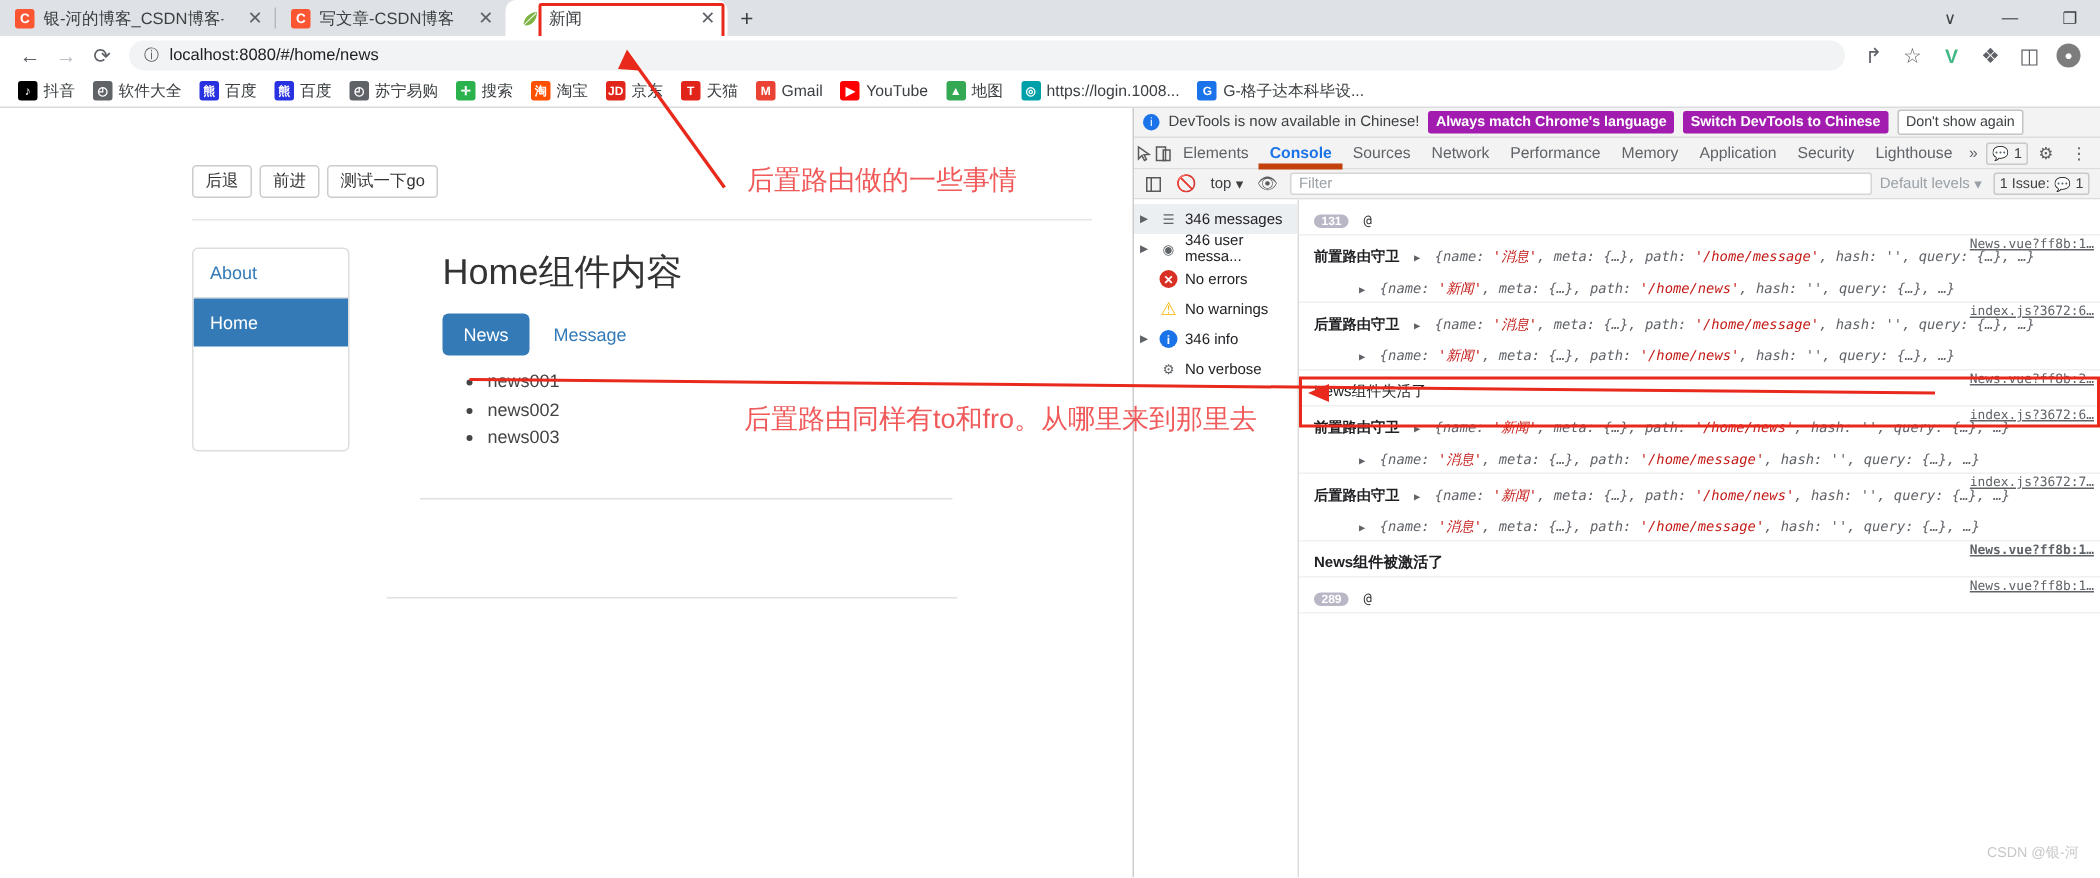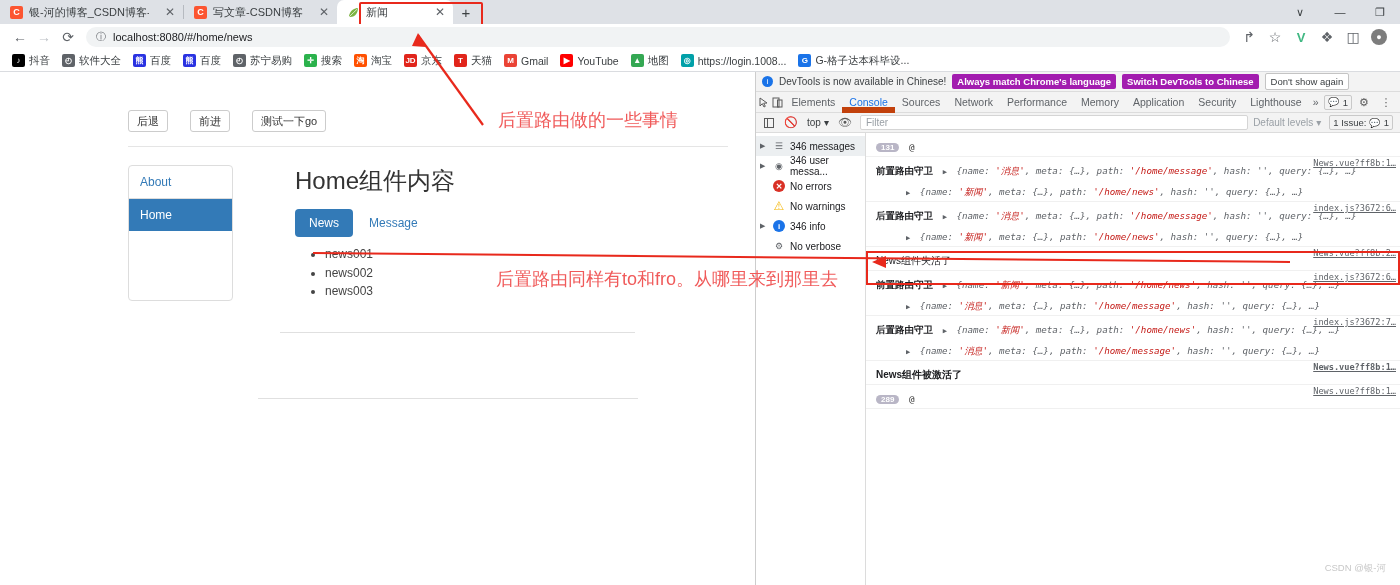--- a/index.html
+++ b/index.html
@@ -77,21 +77,21 @@
   .bm { display: flex; align-items: center; gap: 4px; padding: 0 6px; font-size: 10.5px;
         color: #3c4043; white-space: nowrap; }
   .bm-ico { width: 13px; height: 13px; border-radius: 2px; flex: none;
             display: flex; align-items: center; justify-content: center;
             font-size: 8px; font-weight: bold; color: #fff; }
 
   
   .viewport { position: absolute; left: 0; top: 72px; width: 755px; height: 513px; background: #fff; }
   .page-inner { padding: 26px 0 0 128px; }
   .brand { font-size: 26px; color: #333; font-weight: normal; letter-spacing: .2px; }
-  .btn-row { margin-top: 12px; display: flex; gap: 22px; }
+  .btn-row { margin-top: 12px; display: flex; gap: 5px; }
   .btn-sm {
     border: 1px solid #ccc; background: #fff; border-radius: 3px;
     font-size: 11px; padding: 3px 8px; color: #333; line-height: 1.3;
   }
   .hr { margin: 14px 0 0 0; border-top: 1px solid #e5e5e5; width: 600px; }
   .row { display: flex; margin-top: 18px; }
   .list-group { width: 105px; border: 1px solid #ddd; border-radius: 4px; overflow: hidden; background: #fff; }
   .lg-item { padding: 9px 11px; font-size: 12px; color: #337ab7; border-bottom: 1px solid #ddd; }
   .lg-item:last-child { border-bottom: none; }
   .lg-item.active { background: #337ab7; color: #fff; }
@@ -125,21 +125,21 @@
   .dt-btn-blue { background: #a21caf; color: #fff; font-size: 9.5px; padding: 2px 5px; border-radius: 2px; font-weight: bold; white-space: nowrap; }
   .dt-btn-plain { background: #fff; border: 1px solid #c4c4c4; color: #3c4043; font-size: 9.5px; padding: 2px 5px; border-radius: 2px; white-space: nowrap; }
 
   .dt-tabs {
     height: 21px; display: flex; align-items: center; border-bottom: 1px solid #dcdcdc;
     background: #f3f3f3; padding-left: 2px;
   }
   .dt-toolico { width: 20px; height: 21px; display: flex; align-items: center; justify-content: center;
                 color: #5a5a5a; font-size: 11px; }
   .dt-tab { font-size: 10.5px; color: #5f6368; padding: 0 7px; height: 21px; line-height: 21px; white-space: nowrap; }
-  .dt-tab.active { color: #1a73e8; border-bottom: 6px solid #c2410c; }
+  .dt-tab.active { color: #1a73e8; border-bottom: 4px solid #c2410c; font-weight: bold; }
   .dt-tabs-right { margin-left: auto; display: flex; align-items: center; gap: 2px; padding-right: 4px; }
   .dt-chip { border: 1px solid #c9c9c9; border-radius: 2px; padding: 0px 3px; font-size: 9.5px;
              display: flex; align-items: center; gap: 3px; color: #3c4043; height: 15px; }
   .speech { color: #1a73e8; font-size: 9px; }
 
   .dt-filterbar {
     height: 20px; display: flex; align-items: center; border-bottom: 1px solid #dcdcdc;
     background: #f3f3f3; padding: 0 3px; gap: 2px;
   }
   .ctx-sel { font-size: 10px; color: #3c4043; padding: 0 4px; display: flex; gap: 3px; }
@@ -188,21 +188,21 @@
       <span class="favicon fav-csdn">C</span>
       <span class="tab-title">银-河的博客_CSDN博客-Vue(2)...</span>
       <span class="tab-close">✕</span>
     </div>
     <div class="tab-sep"></div>
     <div class="tab">
       <span class="favicon fav-csdn">C</span>
       <span class="tab-title">写文章-CSDN博客</span>
       <span class="tab-close">✕</span>
     </div>
-    <div class="tab active" style="width:116px">
+    <div class="tab active" style="width:148px">
       <span class="favicon fav-leaf">
         <svg width="13" height="13" viewBox="0 0 13 13">
             <path d="M2 10 C3 4 8 2 11 2 C11 6 9 11 3 11 Z" fill="#7cb342"></path>
             <path d="M2.5 10.5 C5 8 8 5 10.5 2.8" stroke="#fff" stroke-width=".7" fill="none"></path>
           </svg>
       </span>
       <span class="tab-title">新闻</span>
       <span class="tab-close">✕</span>
     </div>
     <div class="tab-new">+</div>

